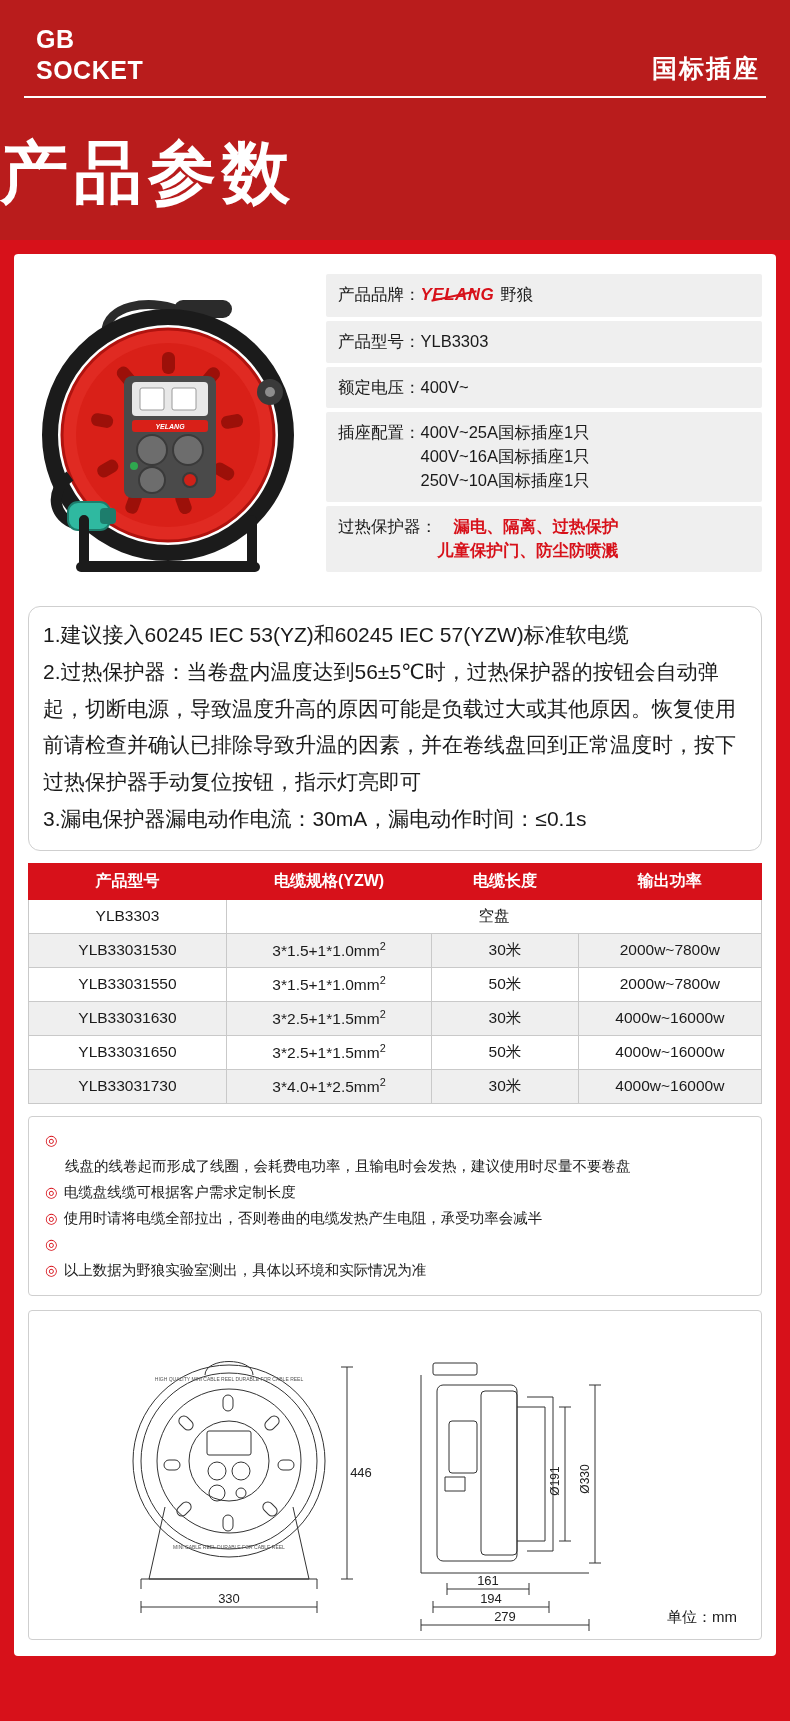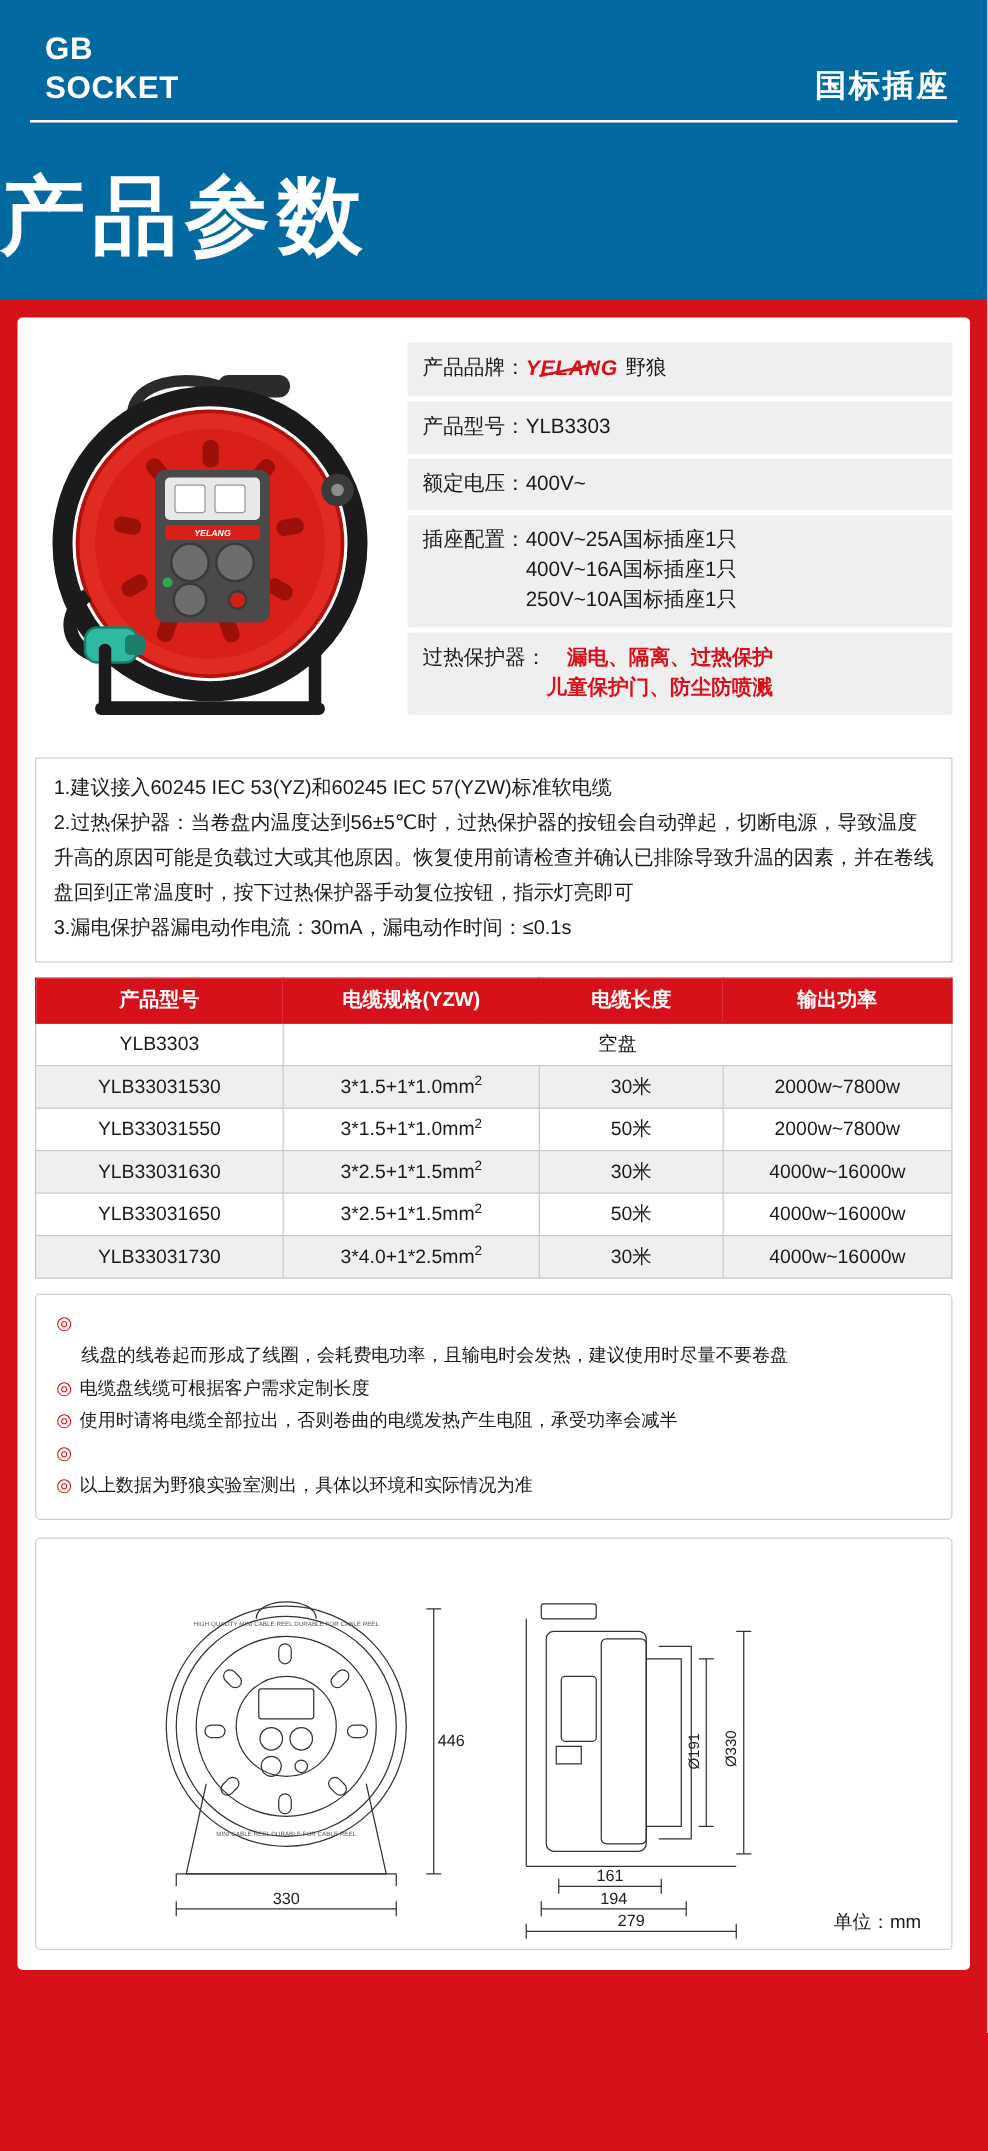--- a/index.html
+++ b/index.html
@@ -13,21 +13,21 @@
     height: 1721px;
     position: relative;
     background: #d7111a;
     overflow: hidden;
   }
 
   
   .header {
     position: relative;
     height: 240px;
-    background: #0369a1;
+    background: #b91c1c;
     color: #ffffff;
   }
   .brand {
     position: absolute;
     left: 36px;
     top: 24px;
     font-size: 25px;
     font-weight: bold;
     line-height: 1.25;
     letter-spacing: 0.5px;
@@ -122,23 +122,23 @@
     background: #d7111a;
     transform: rotate(-12deg);
   }
   .multi { display: flex; flex-direction: column; }
   .red-strong { color: #d7111a; font-weight: bold; align-items: flex-end; }
 
   
   .notes {
     margin: 6px 14px 0 14px;
     border: 1px solid #cfcfcf;
-    border-radius: 0;
+    border-radius: 12px;
     padding: 10px 14px 12px 14px;
-    font-size: 16px;
+    font-size: 21px;
     color: #1a1a1a;
     line-height: 1.75;
   }
 
   
   .table-wrap { margin: 12px 14px 0 14px; }
   table.models {
     width: 100%;
     border-collapse: collapse;
     font-size: 15.5px;

